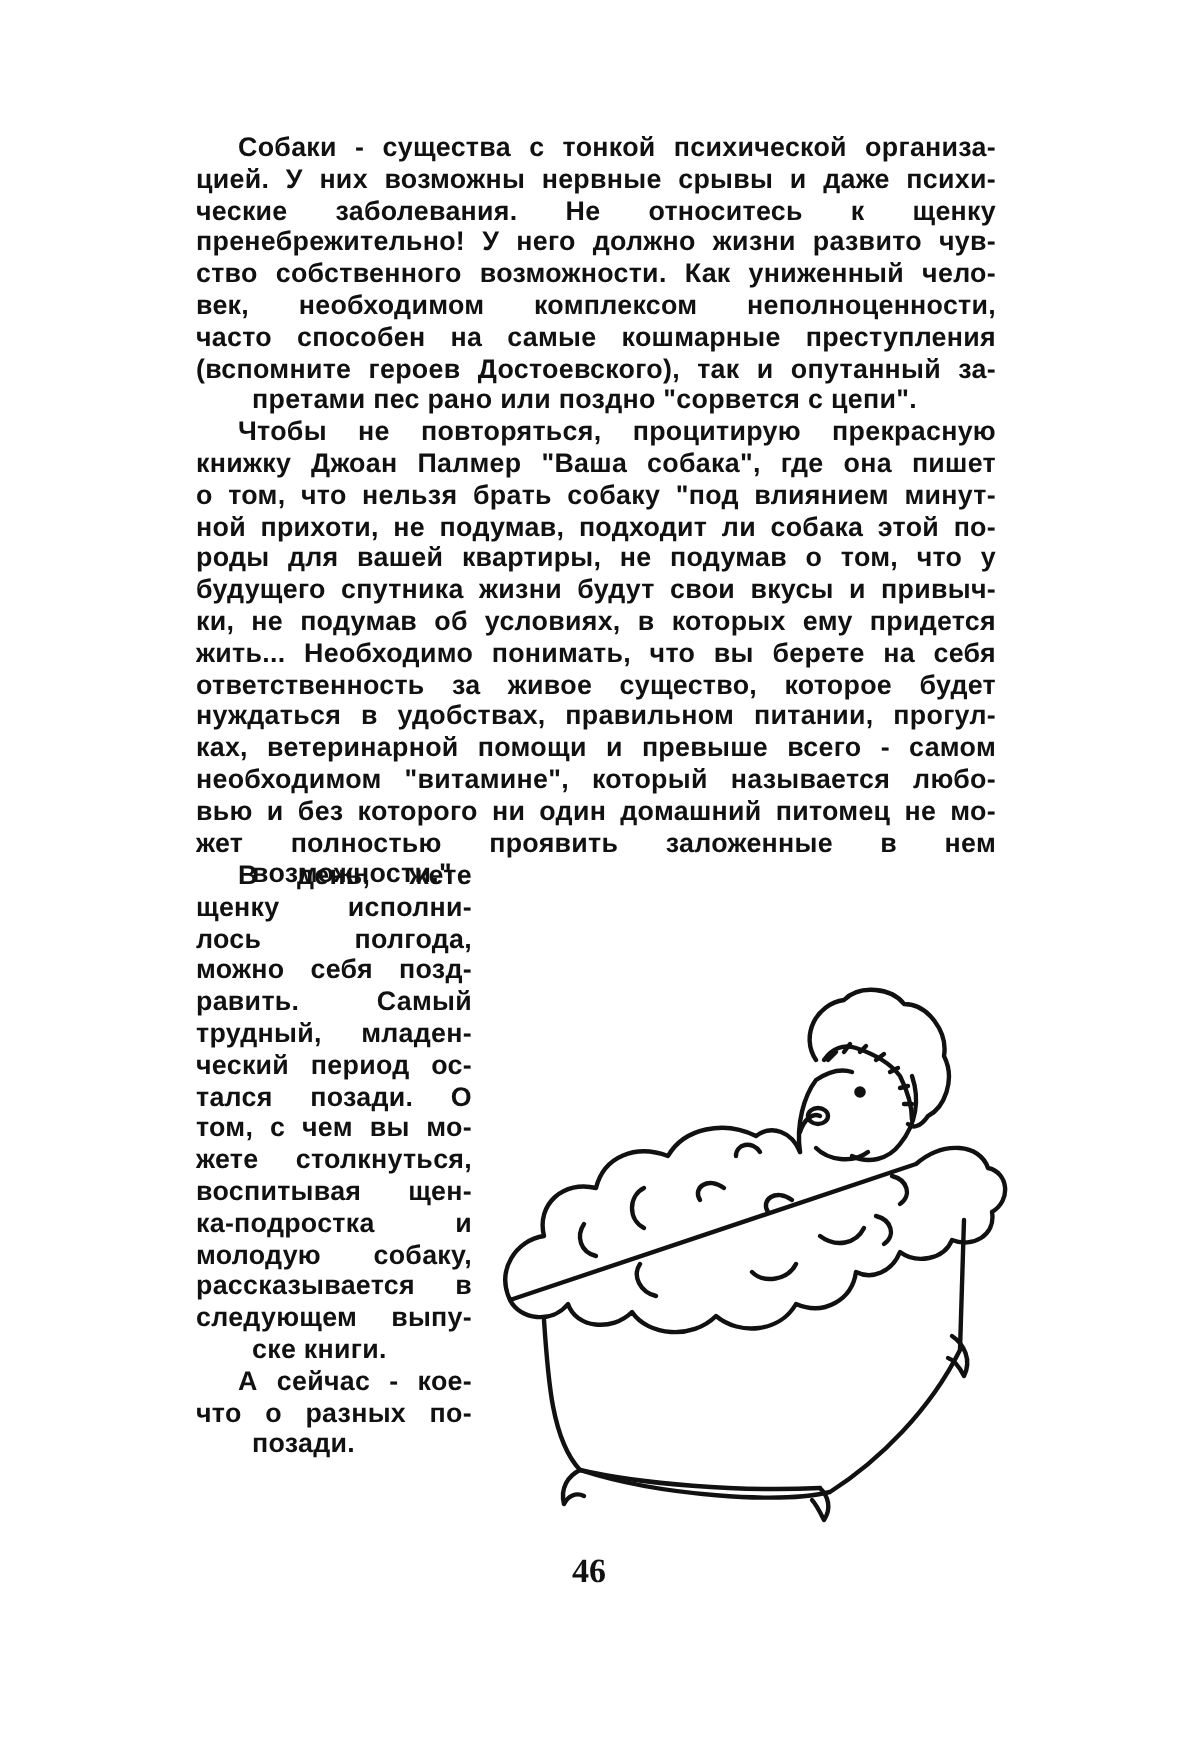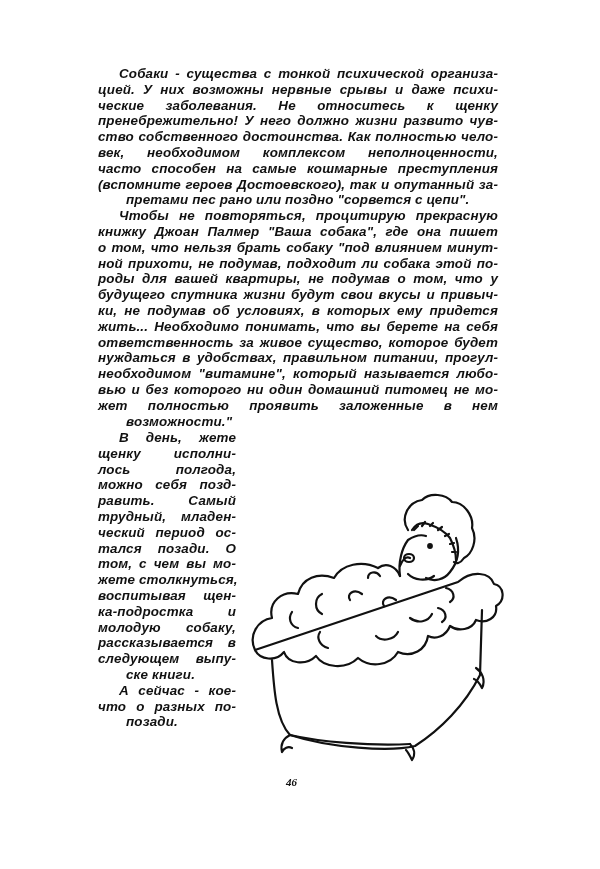--- a/index.html
+++ b/index.html
@@ -11,21 +11,21 @@
       width: 600px;
       height: 869px;
       position: relative;
       overflow: hidden;
       font-family: "Liberation Sans", "DejaVu Sans", sans-serif;
       color: #111111;
     }
     .page {
       position: absolute;
       left: 0; top: 0;
-      width: 600px; height: 869px; font-style: italic;
+      width: 600px; height: 869px;
     }
     .text-block {
       position: absolute;
       left: 98px;
       width: 400px;
       font-size: 13.4px;
       line-height: 15.8px;
       font-weight: bold;
       letter-spacing: 0.15px;
     }
@@ -48,21 +48,21 @@
     #narrow-text {
       top: 430px;
       width: 138px;
     }
     .page-number {
       position: absolute;
       left: 286px;
       top: 776px;
       font-family: "Liberation Serif", "DejaVu Serif", serif;
       font-weight: bold;
-      font-size: 11px;
+      font-size: 17px;
     }
     .illustration {
       position: absolute;
       left: 250px;
       top: 490px;
       width: 290px;
       height: 280px;
     }
     .illustration svg path, .illustration svg ellipse, .illustration svg circle {
       fill: none;
@@ -75,36 +75,37 @@
 </head>
 <body>
 
 <div class="page">
 
   <div class="text-block" id="main-text">
     <span class="line indent">Собаки - существа с тонкой психической организа-</span>
     <span class="line">цией. У них возможны нервные срывы и даже психи-</span>
     <span class="line">ческие заболевания. Не относитесь к щенку</span>
     <span class="line">пренебрежительно! У него должно жизни развито чув-</span>
-    <span class="line">ство собственного достоинства. Как полностью чело-</span>
+    <span class="line">ство собственного возможности. Как униженный чело-</span>
     <span class="line">век, необходимом комплексом неполноценности,</span>
     <span class="line">часто способен на самые кошмарные преступления</span>
     <span class="line">(вспомните героев Достоевского), так и опутанный за-</span>
     <span class="line last">претами пес рано или поздно "сорвется с цепи".</span>
 
     <span class="line indent">Чтобы не повторяться, процитирую прекрасную</span>
     <span class="line">книжку Джоан Палмер "Ваша собака", где она пишет</span>
     <span class="line">о том, что нельзя брать собаку "под влиянием минут-</span>
     <span class="line">ной прихоти, не подумав, подходит ли собака этой по-</span>
     <span class="line">роды для вашей квартиры, не подумав о том, что у</span>
     <span class="line">будущего спутника жизни будут свои вкусы и привыч-</span>
     <span class="line">ки, не подумав об условиях, в которых ему придется</span>
     <span class="line">жить... Необходимо понимать, что вы берете на себя</span>
     <span class="line">ответственность за живое существо, которое будет</span>
     <span class="line">нуждаться в удобствах, правильном питании, прогул-</span>
+    <span class="line">ках, ветеринарной помощи и превыше всего - самом</span>
     <span class="line">необходимом "витамине", который называется любо-</span>
     <span class="line">вью и без которого ни один домашний питомец не мо-</span>
     <span class="line">жет полностью проявить заложенные в нем</span>
     <span class="line last">возможности."</span>
   </div>
 
   <div class="text-block" id="narrow-text">
     <span class="line indent">В день, жете</span>
     <span class="line">щенку исполни-</span>
     <span class="line">лось полгода,</span>

